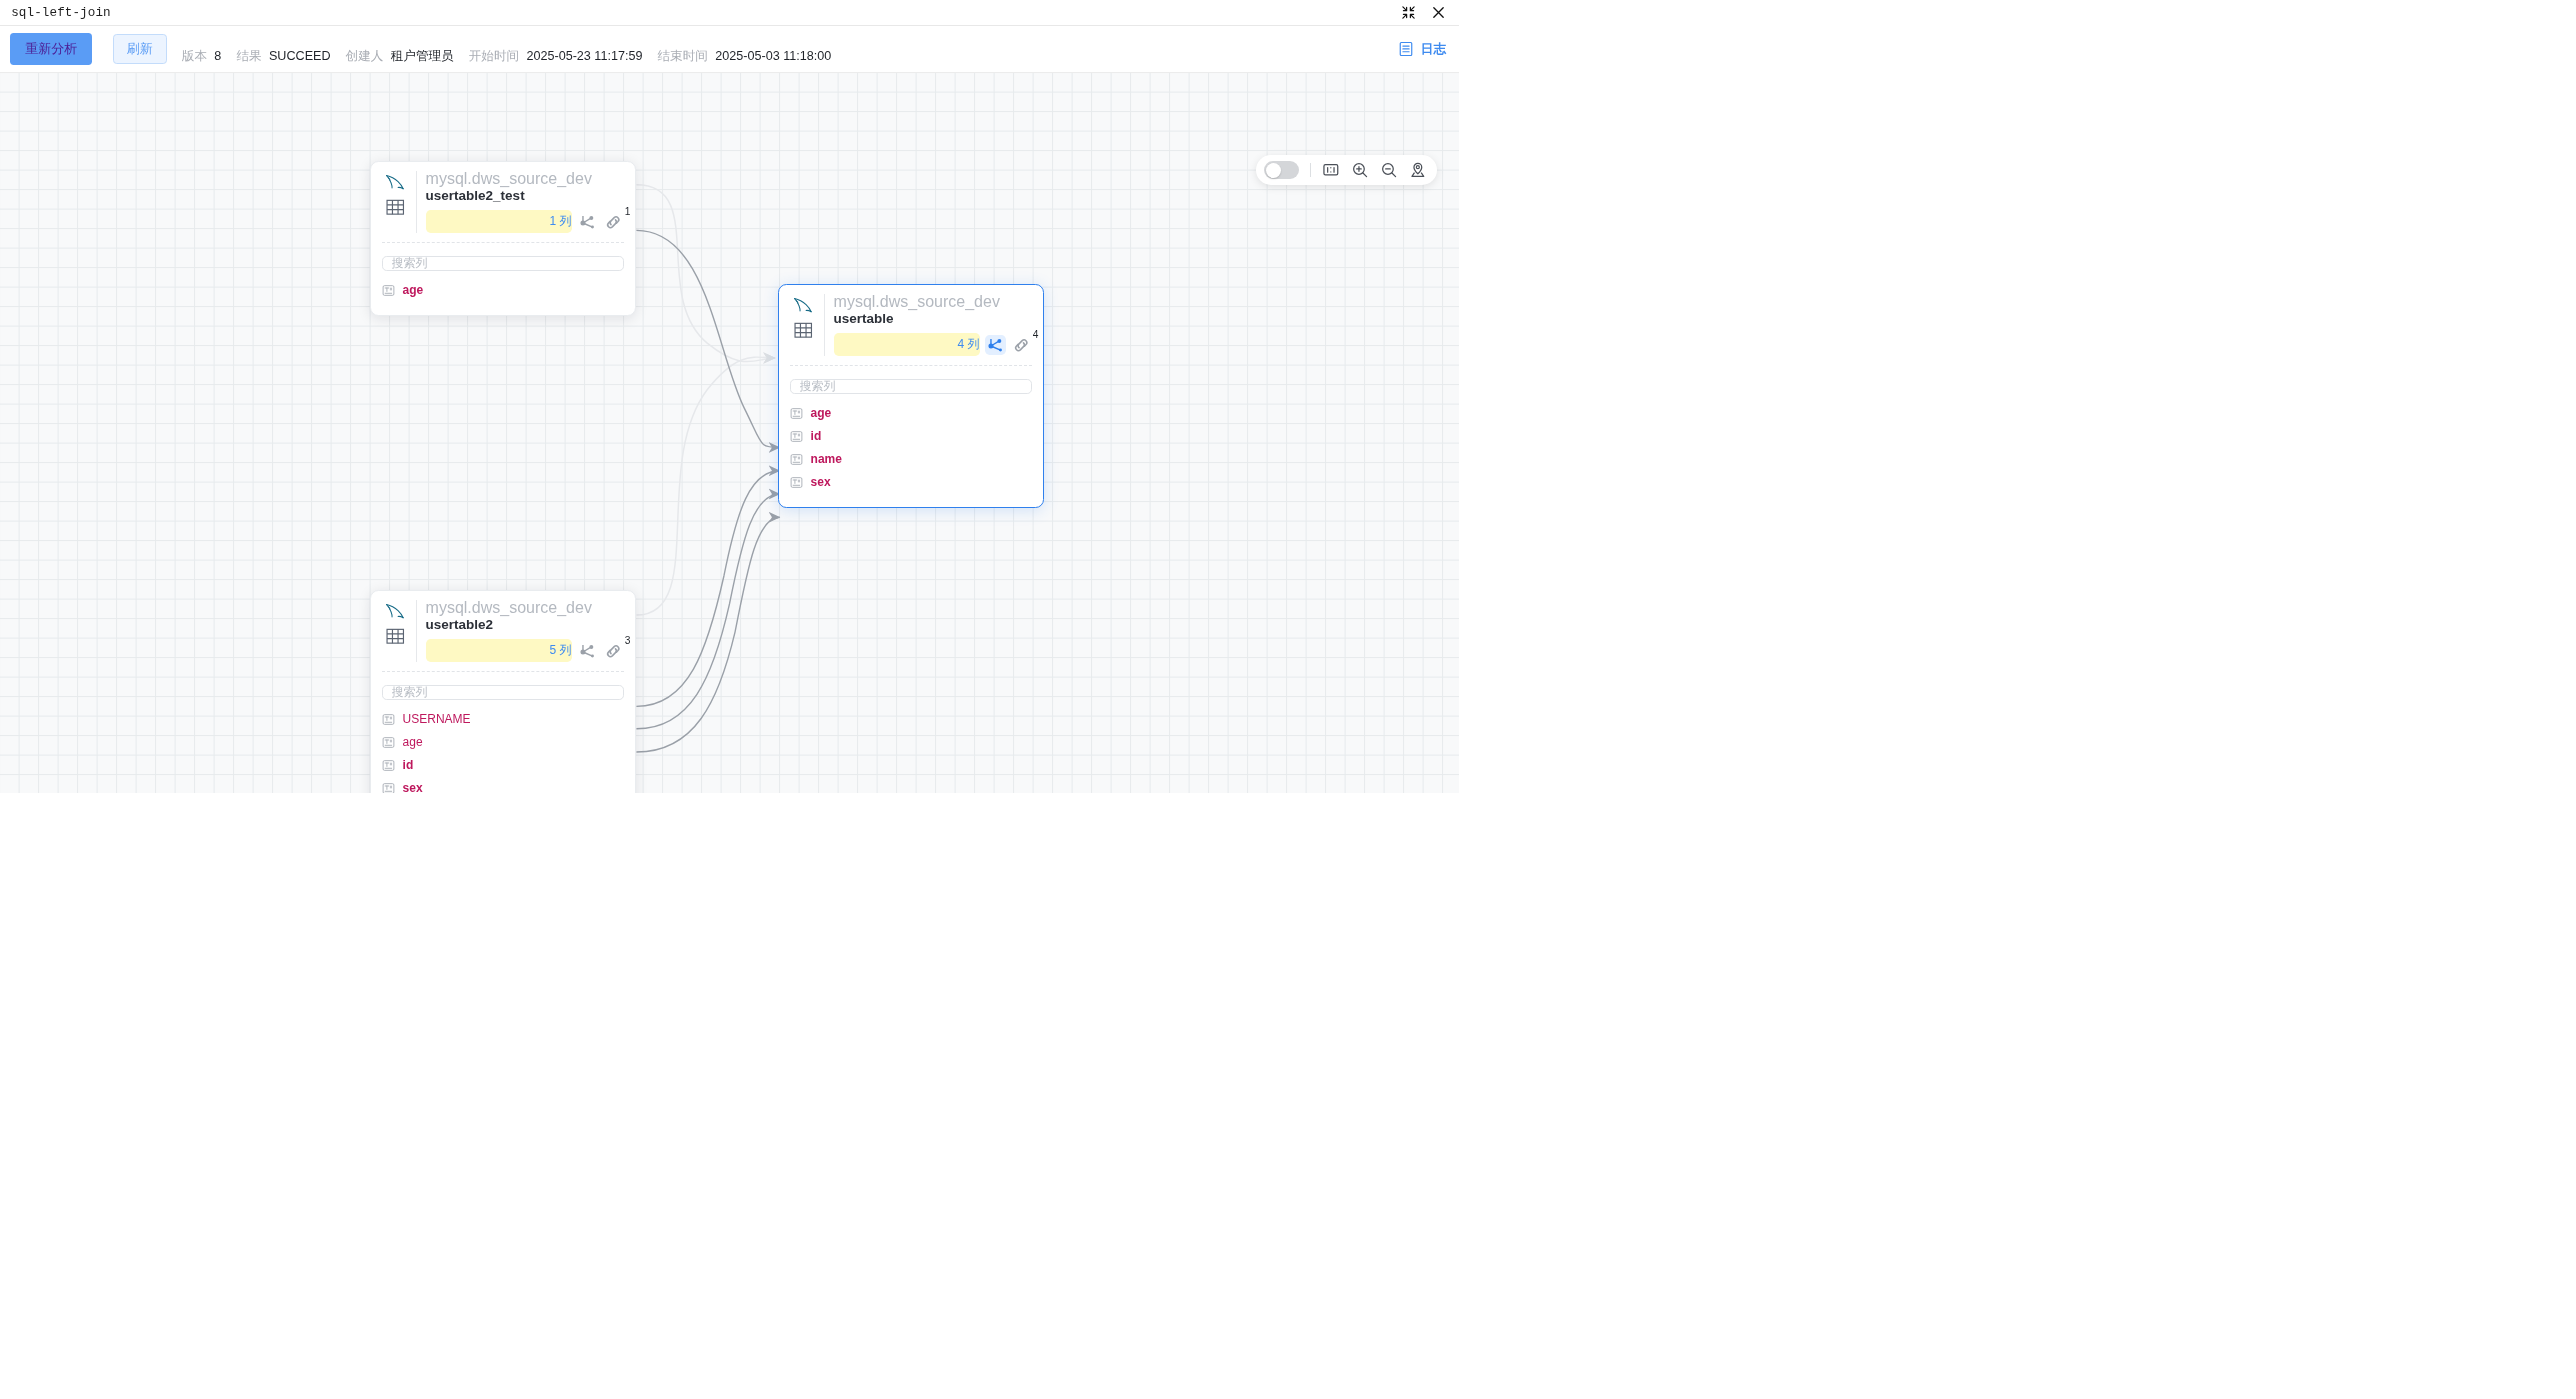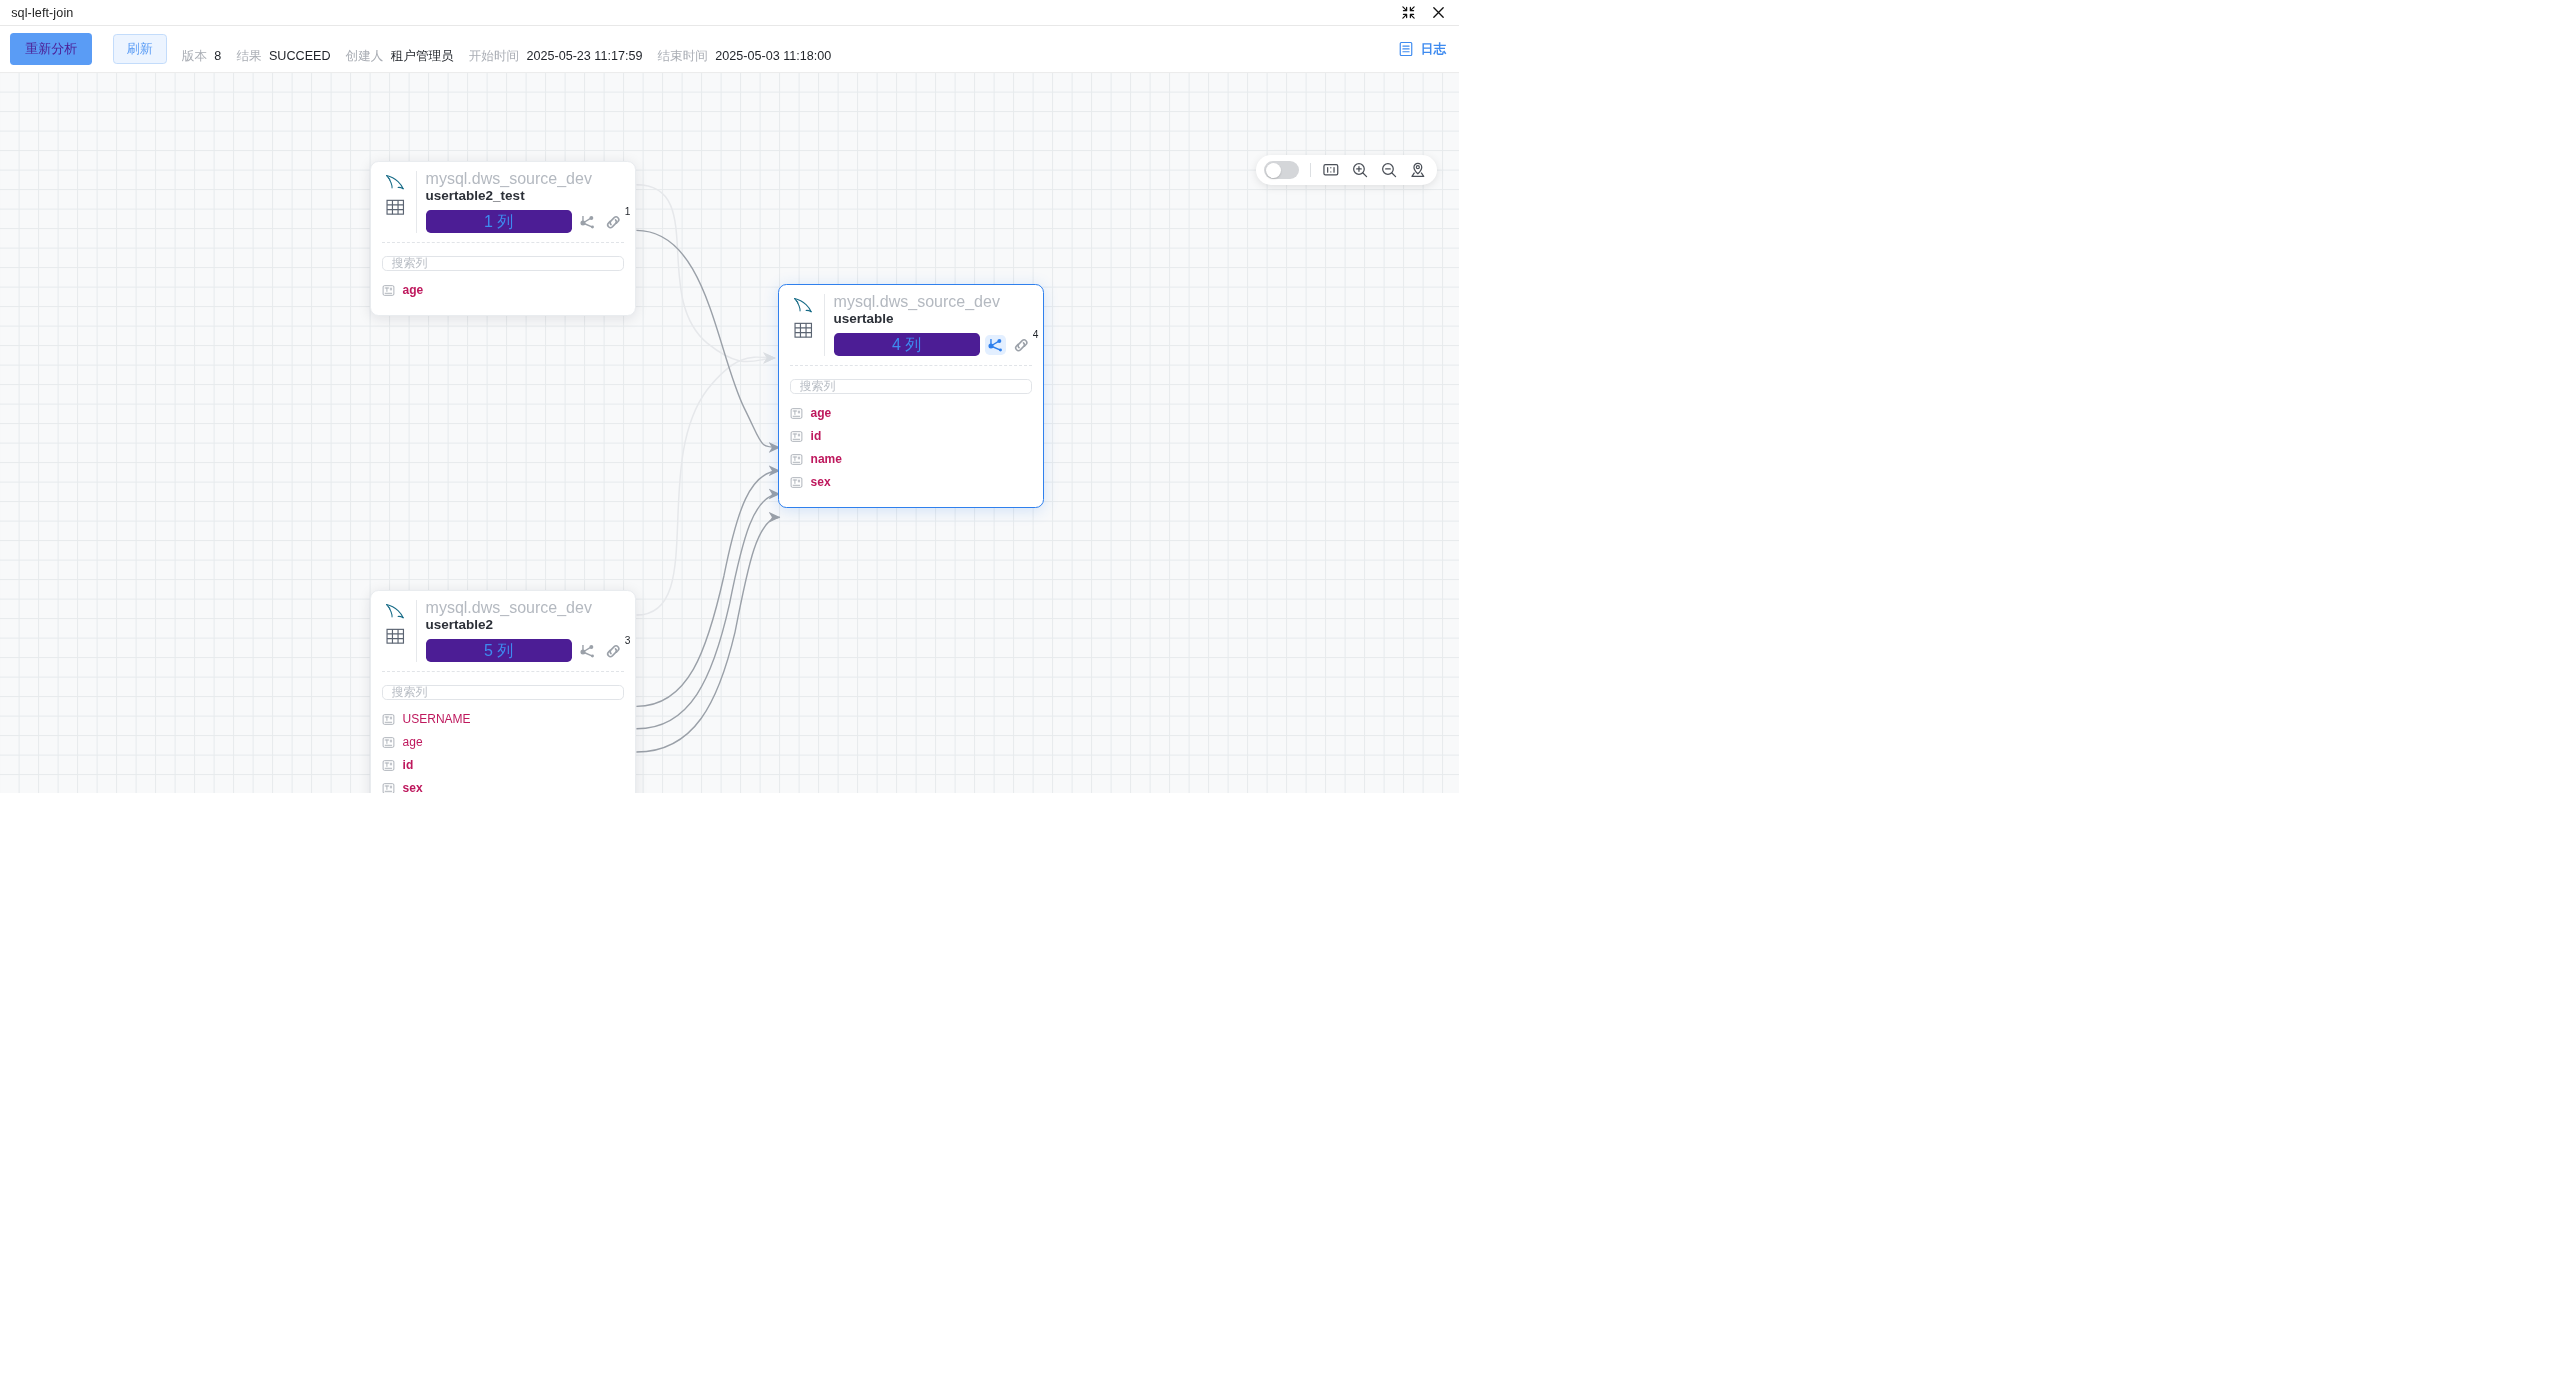--- a/index.html
+++ b/index.html
@@ -14,21 +14,21 @@
 
   
   .titlebar {
     height: 26px; flex: 0 0 26px;
     display: flex; align-items: center;
     padding: 0 13px 0 11.2px;
     background: #fff;
     border-bottom: 0.9px solid #e8e8e8;
   }
   .titlebar-title {
-    font-size: 12.6px; color: #1f1f1f; letter-spacing: 0.1px;
+    font-size: 12.6px; color: #1f1f1f; letter-spacing: 0.1px; font-family: Liberation Mono, monospace;
   }
   .titlebar-actions { margin-left: auto; display: flex; align-items: center; gap: 15px; }
   .tb-icon { width: 15px; height: 15px; display: block; cursor: pointer; color: #111; }
   .tb-icon svg { display: block; }
 
   
   .toolbar {
     height: 47px; flex: 0 0 47px;
     display: flex; align-items: center;
     padding: 0 13px 0 5.6px;
@@ -107,23 +107,23 @@
     justify-content: flex-start; gap: 5.6px; padding-top: 1.9px;
     border-right: 0.9px solid #e6e8eb; padding-right: 8.4px; width: 35px; flex: 0 0 35px;
   }
   .dolphin { width: 22.3px; height: 18.6px; display: block; }
   .grid-icon { width: 20.5px; height: 20.5px; display: block; color: #5b6472; }
   .node-head-right { flex: 1 1 auto; min-width: 0; }
   .node-schema { font-size: 16px; color: #b4b9c0; line-height: 15px; white-space: nowrap; }
   .node-title { font-size: 13.5px; font-weight: 700; color: #2c3038; line-height: 18.6px; margin-top: 0.9px; white-space: nowrap; }
   .node-tools { display: flex; align-items: center; gap: 5.6px; margin-top: 4.7px; }
   .col-badge {
-    flex: 1 1 auto; background: #4c1d95; border-radius: 4.7px;
-    height: 23px; line-height: 23px; text-align: center;
-    font-size: 16px; color: #3e8bf0; cursor: pointer;
+    flex: 1 1 auto; background: #fef9c3; border-radius: 4.7px;
+    height: 23px; line-height: 23px; text-align: right;
+    font-size: 12px; color: #3e8bf0; cursor: pointer;
   }
   .tool-btn { position: relative; width: 20.5px; height: 20.5px; flex: 0 0 auto; cursor: pointer; color: #9ba1a9; }
   .tool-btn svg { display: block; width: 20.5px; height: 20.5px; }
   .tool-btn.active { background: #e3efff; border-radius: 4.7px; color: #2f80ed; }
   .tool-sup {
     position: absolute; top: -4.7px; right: -6.5px;
     font-size: 10.2px; color: #1f2329; line-height: 1; font-weight: 500;
   }
   .node-divider { border-top: 0.9px dashed #e1e4e8; margin: 8.4px 11.2px 0 11.2px; }
 

